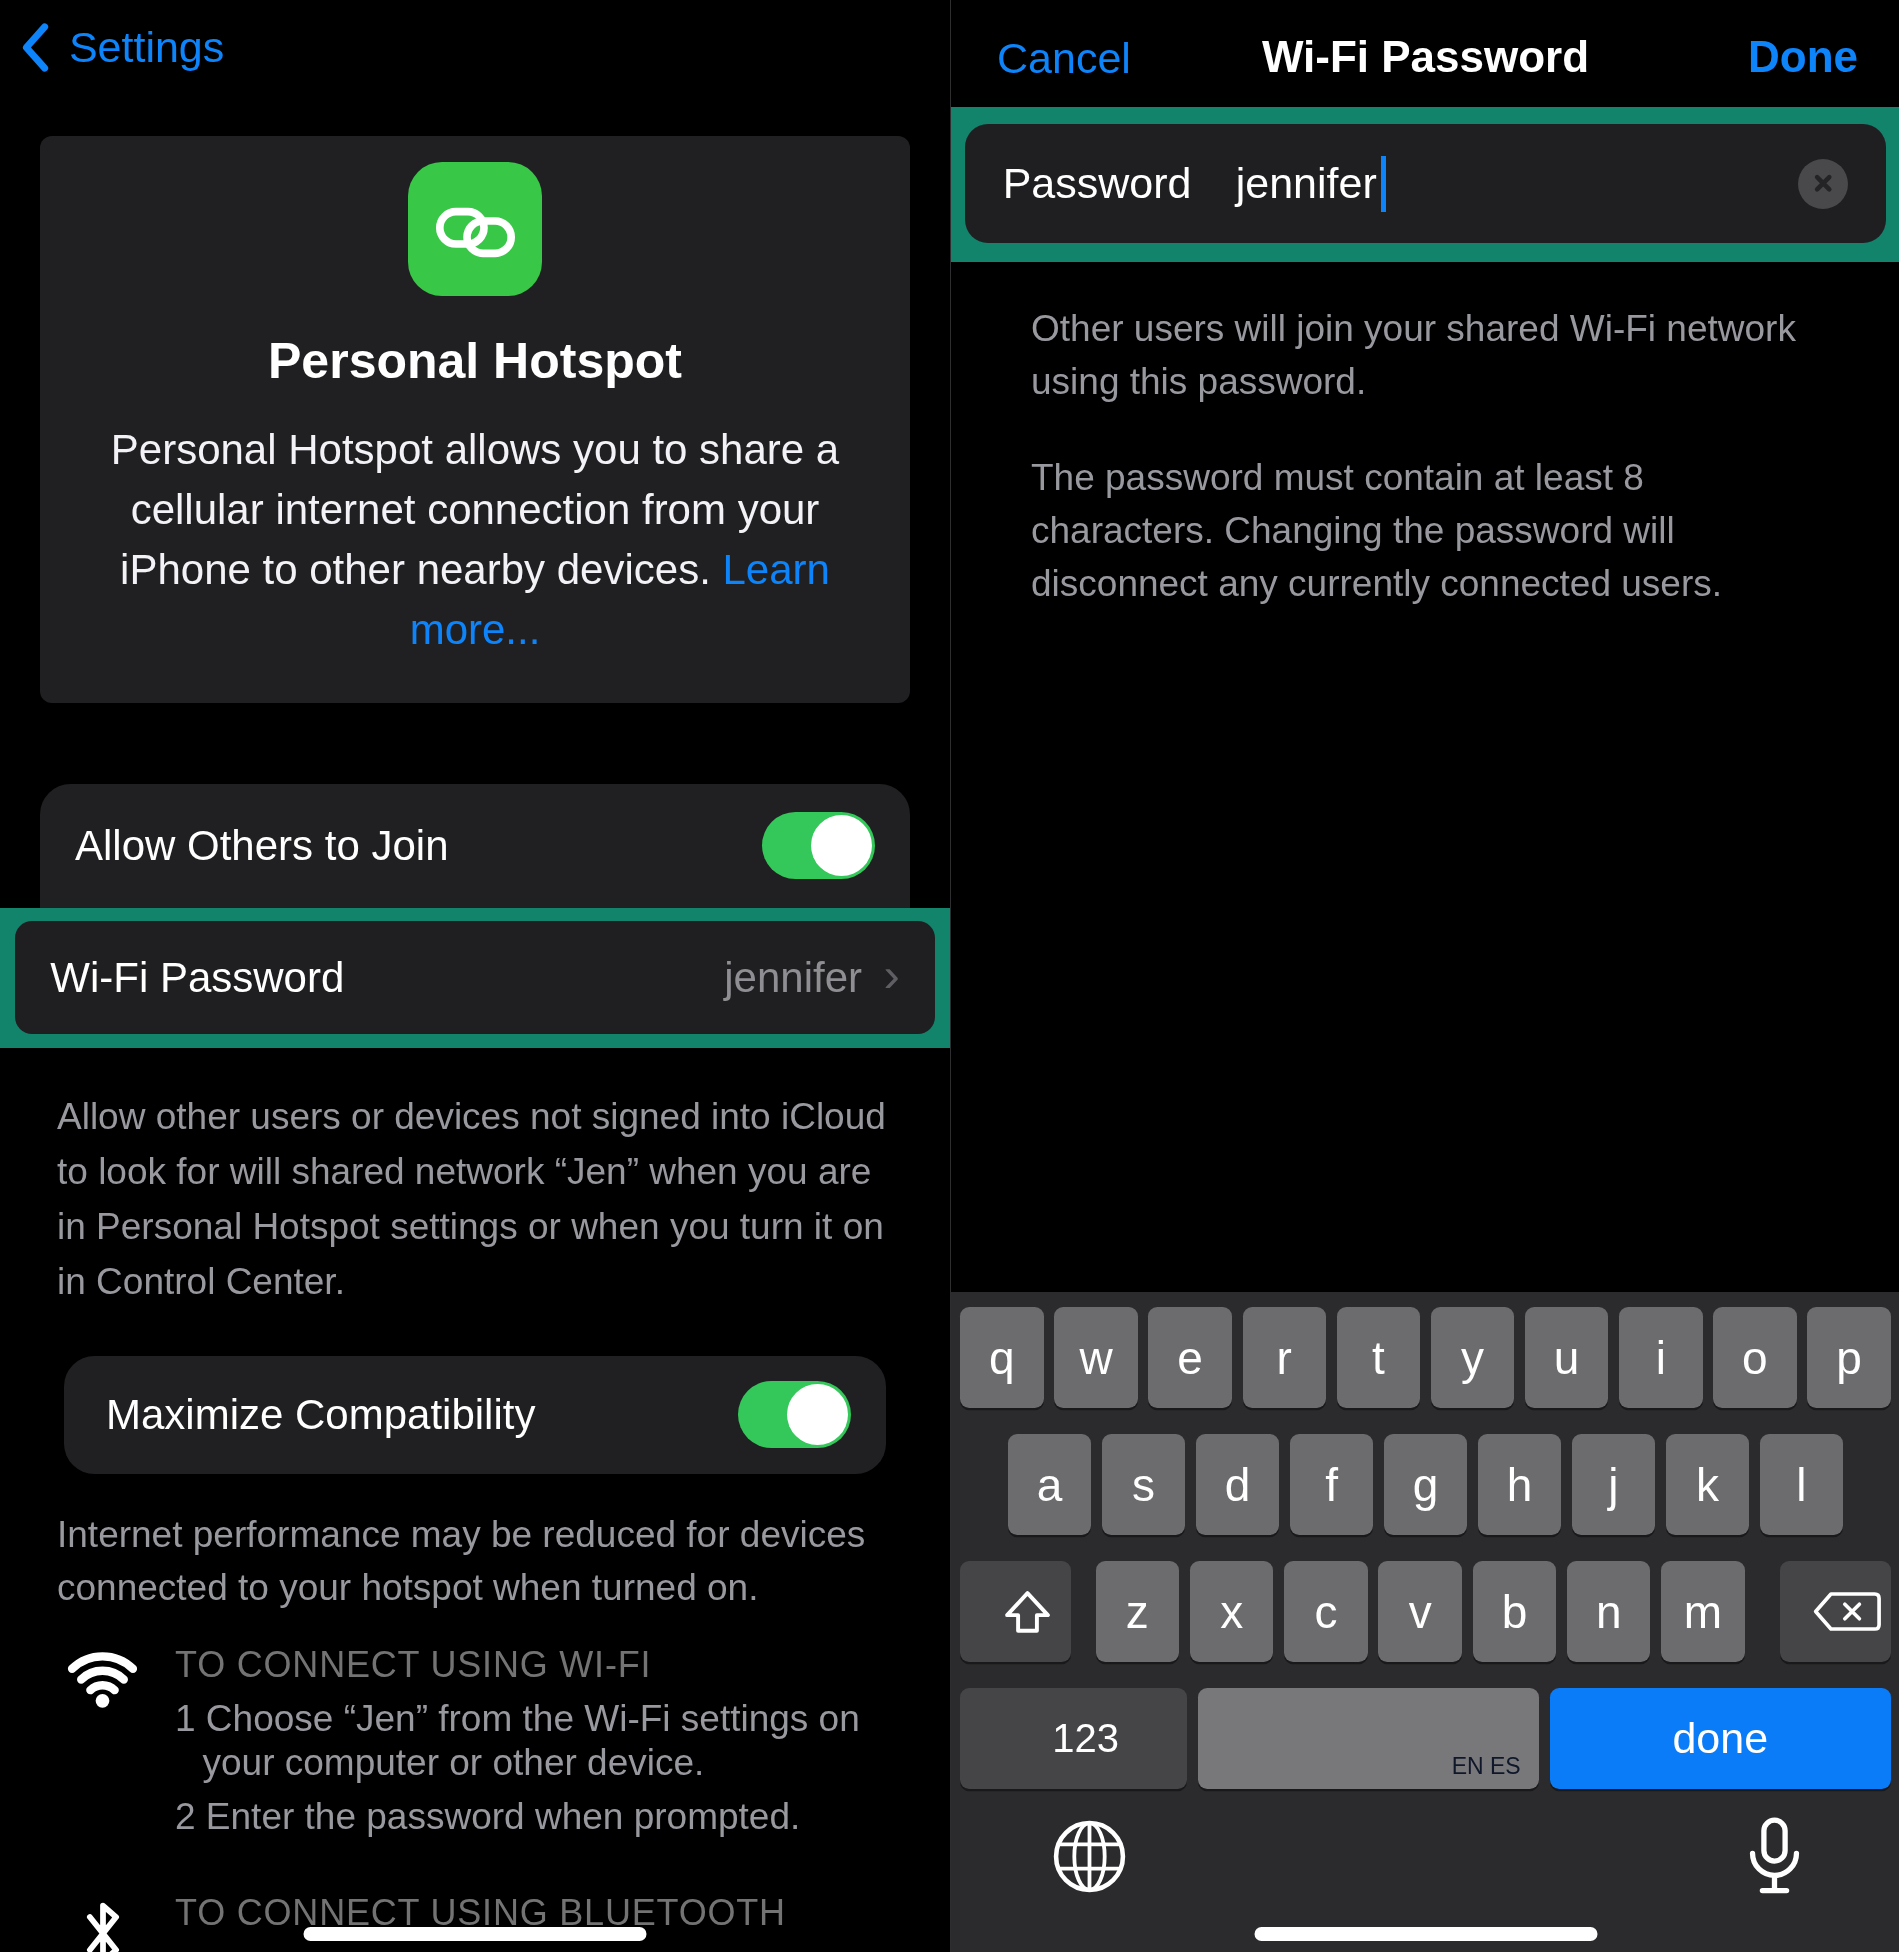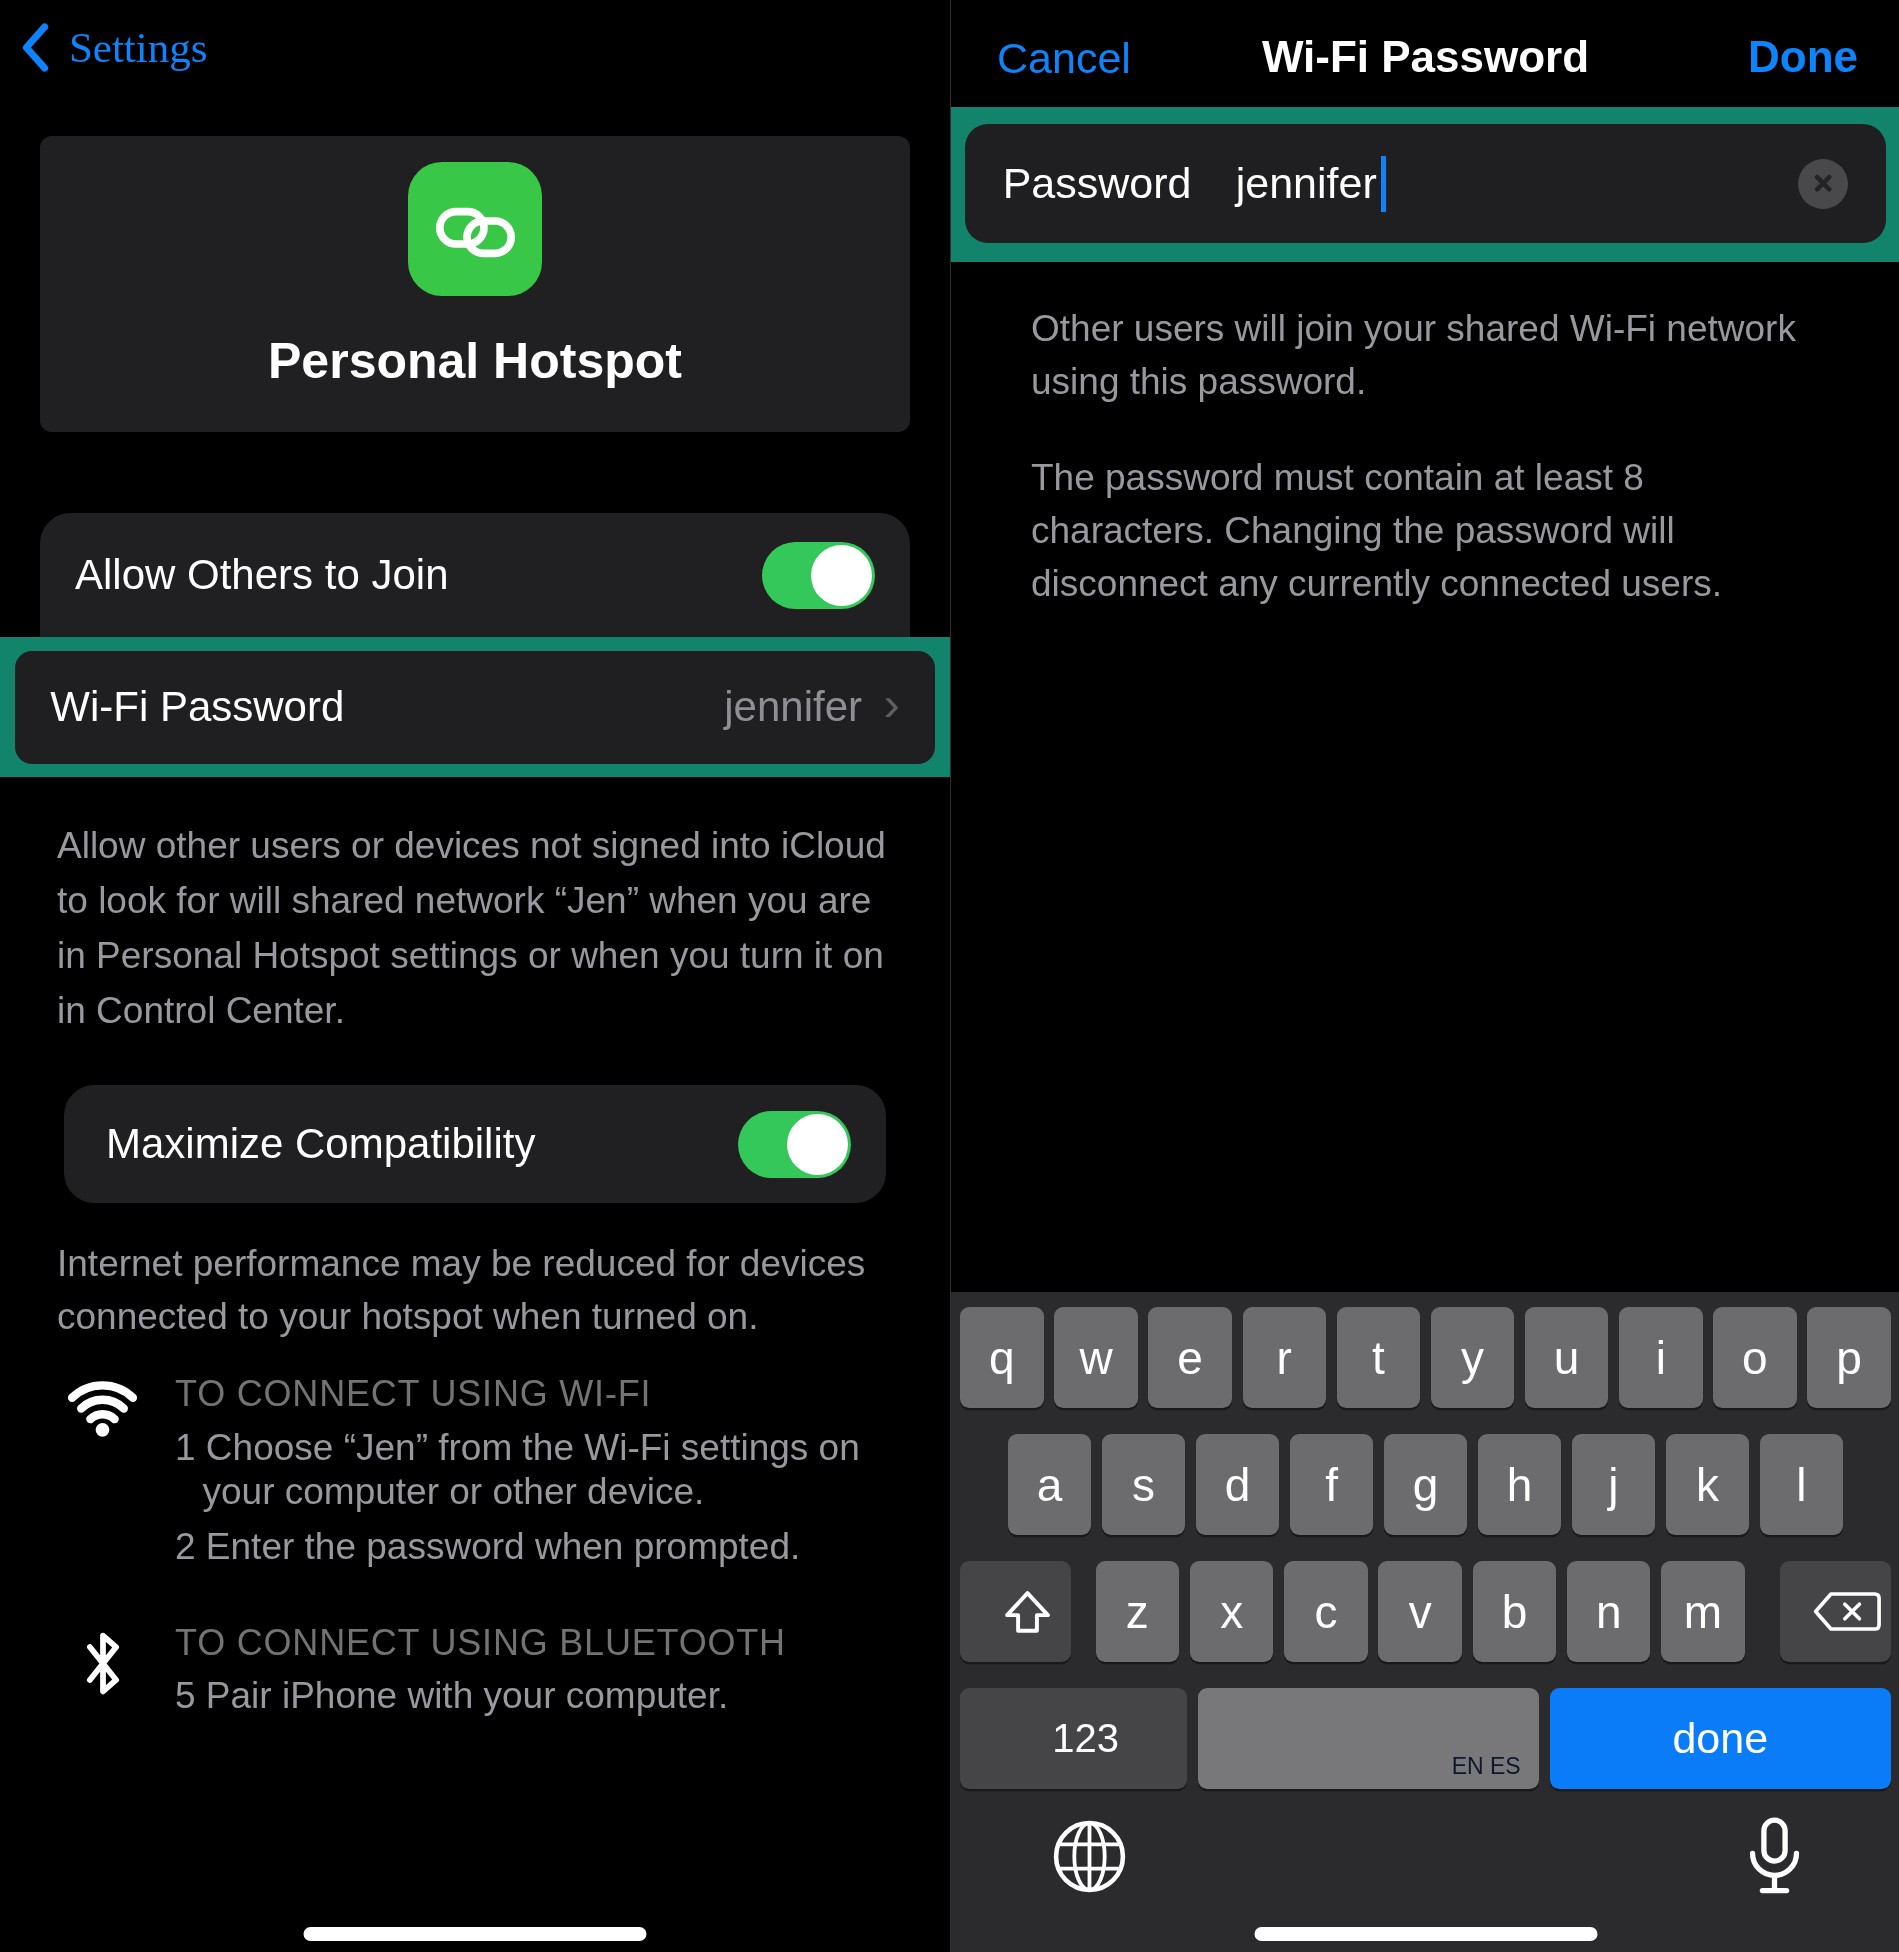--- a/index.html
+++ b/index.html
@@ -5,21 +5,21 @@
   * { margin:0; padding:0; box-sizing:border-box; }
   html,body { width:1900px; height:1953px; background:#000; overflow:hidden;
               font-family:"Liberation Sans", sans-serif; color:#fff; }
   .stage { display:flex; width:1900px; height:1953px; }
   .panel { width:950px; height:1953px; position:relative; background:#000; overflow:hidden; }
   .panel.right { border-left:1.5px solid #2e2e30; }
 
   
   .back-row { display:flex; align-items:center; margin:23px 0 0 21.4px; color:#0E84FB; }
   .back-row .chev { margin-right:20px; display:flex; }
-  .back-label { font-size:43px;font-family:Liberation Serif, serif; }
+  .back-label { font-size:43px; }
 
   .hero-card { margin:64px 40px 0; background:#202022; border-radius:12px;
                text-align:center; padding:26px 30.5px 43px; }
   .hotspot-icon { width:134px; height:134px; border-radius:34px; background:#39C748;
                   margin:0 auto; display:flex; align-items:center; justify-content:center; }
   .hero-title { margin-top:37px; font-size:50px; font-weight:bold; line-height:56px; }
   .hero-desc { margin-top:30.5px; font-size:42px; line-height:60px; color:#F2F2F7; }
   .hero-link { color:#0E84FB; }
 
   .group { margin-top:81px; }
@@ -110,20 +110,21 @@
     </div>
 
     <div class="hero-card">
       <div class="hotspot-icon">
         <svg width="85" height="85" viewBox="0 0 100 100">
           <rect x="8" y="29" width="52" height="38" rx="19" fill="none" stroke="#fff" stroke-width="9"></rect>
           <rect x="40" y="40" width="52" height="38" rx="19" fill="none" stroke="#fff" stroke-width="9"></rect>
         </svg>
       </div>
       <div class="hero-title">Personal Hotspot</div>
+      <div class="hero-desc"><span>Personal Hotspot allows you to share a cellular internet connection from your iPhone to other nearby devices. </span><span class="hero-link">Learn more...</span></div>
     </div>
 
     <div class="group">
       <div class="row row-allow">
         <span>Allow Others to Join</span>
         <span class="toggle">
             <span class="knob"></span>
           </span>
       </div>
       <div class="hl-left">

